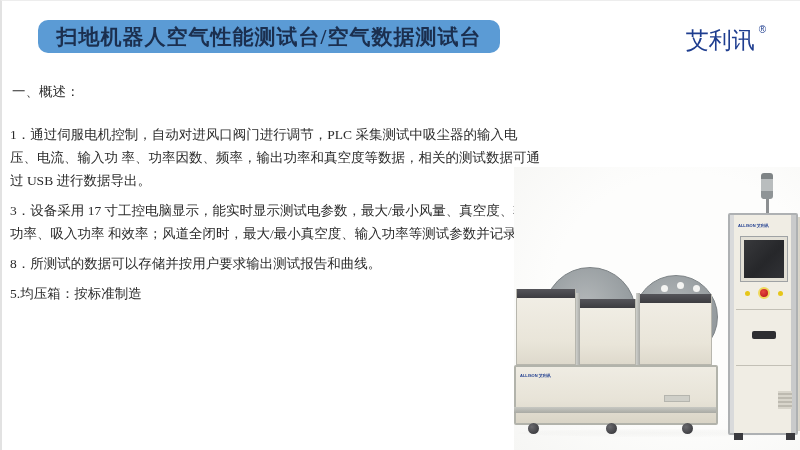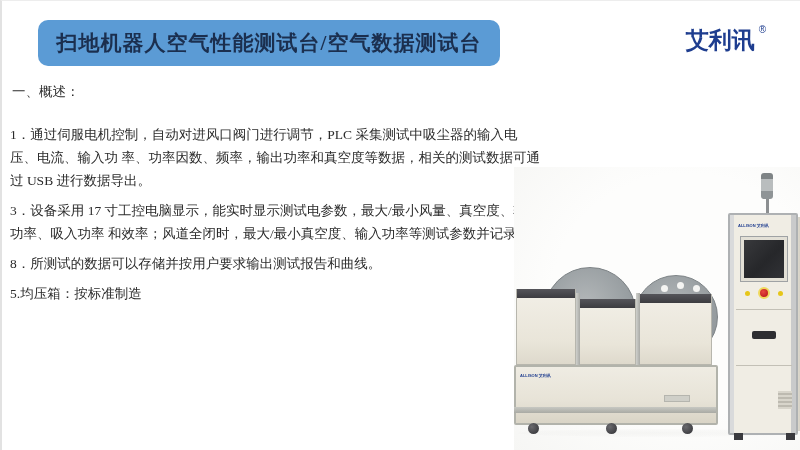--- a/index.html
+++ b/index.html
@@ -11,37 +11,37 @@
     border-left:2px solid #e2e2e2;
     border-top:1px solid #ededed;
     font-family:"Liberation Serif","DejaVu Serif",serif;
     color:#2b2b2b;
     overflow:hidden;
   }
 
   
   .banner {
     position:absolute; left:36px; top:19px;
-    width:462px; height:46px;
+    width:462px; height:33px;
     background:#5b9bd5;
     border-radius:10px;
     display:flex; align-items:center; justify-content:center;
   }
   .banner-title {
     font-size:21px; letter-spacing:1px;
     color:#1b2f4f; font-weight:600;
   }
   .logo {
     position:absolute; right:34px; top:27px;
     display:flex; align-items:flex-start;
     font-family:"Liberation Sans","DejaVu Sans",sans-serif;
     color:#1e3d8f;
   }
   .logo-latin { font-size:27px; font-weight:800; letter-spacing:1px; line-height:1; }
-  .logo-cjk   { font-size:23px; font-weight:700; line-height:1.1; margin-left:4px; }
+  .logo-cjk   { font-size:23px; font-weight:400; line-height:1.1; margin-left:4px; }
   .logo-reg   { font-size:10px; margin-left:4px; margin-top:-4px; }
 
   
   .content {
     position:absolute; left:8px; top:80px; width:532px;
     font-size:13.5px; line-height:1.7;
   }
   .sec-heading { margin:0 0 20px 2px; }
   .overview-body { text-indent:2em; margin-bottom:8px; }
   .functions-heading { margin:6px 0 6px 8px; }

